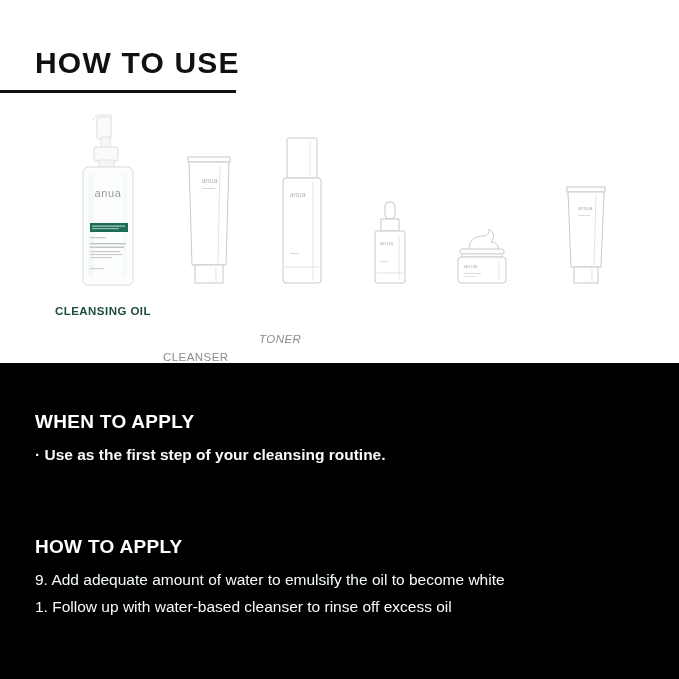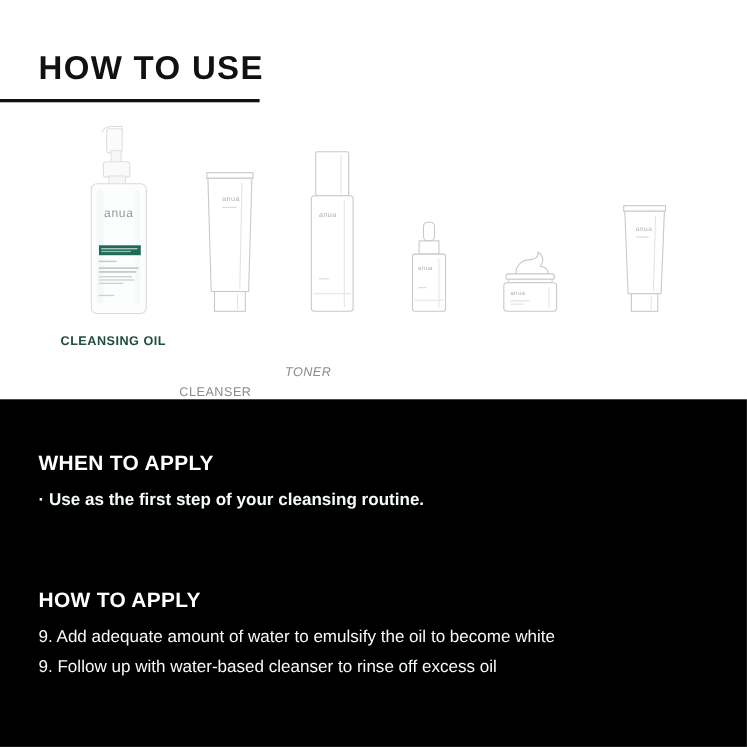--- a/index.html
+++ b/index.html
@@ -241,16 +241,16 @@
 <div id="green-section">
 
   <div id="when-block">
     <div class="g-head">WHEN TO APPLY</div>
     <div class="g-line">· Use as the first step of your cleansing routine.</div>
   </div>
 
   <div id="how-block">
     <div class="g-head">HOW TO APPLY</div>
     <div class="g-line">9. Add adequate amount of water to emulsify the oil to become white</div>
-    <div class="g-line">9. Follow up with water-based cleanser to rinse off excess oil</div>
+    <div class="g-line">1. Follow up with water-based cleanser to rinse off excess oil</div>
   </div>
 
 </div>
 
 </body></html>

